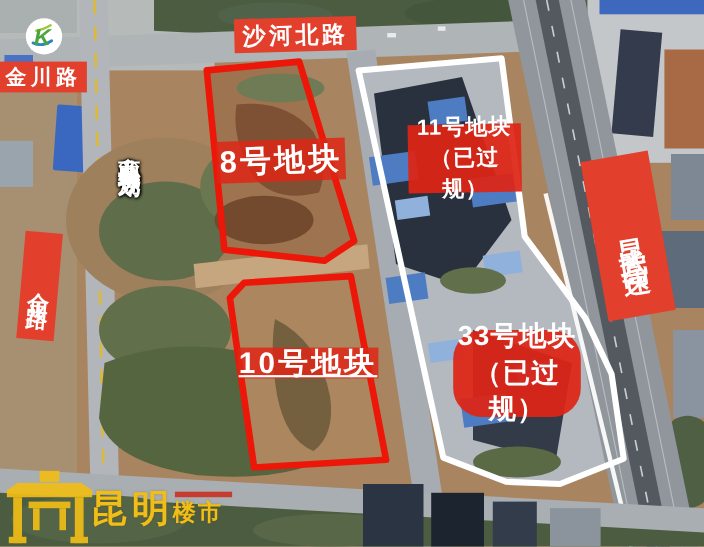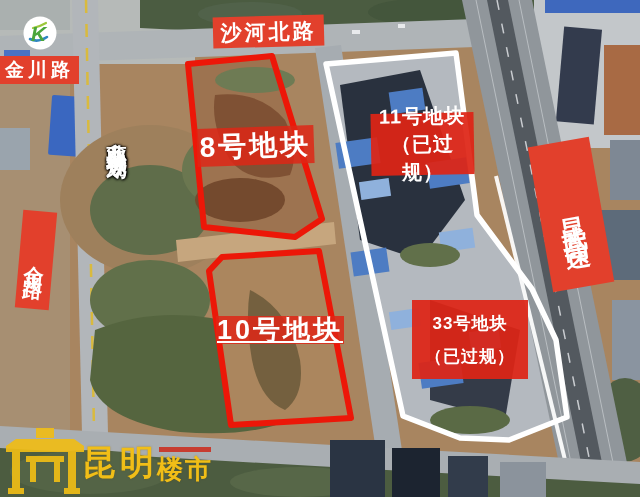--- a/index.html
+++ b/index.html
@@ -29,36 +29,36 @@
     display:flex;align-items:center;justify-content:center;letter-spacing:3px;
   }
   #band-8{left:197px;top:127px;width:117px;height:38px;font-size:28px;transform:rotate(-2deg);}
   #band-10{left:216px;top:316px;width:128px;height:28px;font-size:27px;text-decoration:underline;}
 
   .parcel-box{
     position:absolute;z-index:3;background:rgba(222,37,21,.93);color:#fff;font-weight:bold;
     text-align:center;display:flex;flex-direction:column;justify-content:center;letter-spacing:1px;
   }
   #box-11{left:371px;top:113px;width:103px;height:62px;font-size:20px;line-height:28px;transform:rotate(-1deg);}
-  #box-33{left:412px;top:300px;width:116px;height:79px;font-size:17px;line-height:33px;}
+  #box-33{left:412px;top:300px;width:116px;height:79px;font-size:25px;line-height:33px;border-radius:26px;}
 
   #planning-note{
     position:absolute;z-index:3;left:104px;top:127px;height:232px;
     writing-mode:vertical-rl;text-orientation:mixed;
     color:#fff;font-weight:bold;font-size:20px;letter-spacing:2px;
     text-shadow:0 1px 3px rgba(0,0,0,.9),1px 0 3px rgba(0,0,0,.7),0 0 2px rgba(0,0,0,.8);
   }
 
   #logo{position:absolute;left:23px;top:16px;z-index:5;}
 
   .wm{z-index:6;}
   #wm-gate{position:absolute;left:6px;top:426px;}
   #wm-main{position:absolute;left:82px;top:440px;font-size:34px;font-weight:bold;color:#f1be17;letter-spacing:4px;text-shadow:0 0 2px rgba(100,70,0,.35);}
   #wm-bar{position:absolute;left:159px;top:447px;width:52px;height:5px;background:rgba(205,40,25,.85);}
-  #wm-sub{position:absolute;left:157px;top:452px;font-size:26px;font-weight:bold;color:#f1be17;letter-spacing:2px;text-shadow:0 0 2px rgba(100,70,0,.35);}
+  #wm-sub{position:absolute;left:157px;top:452px;font-size:21px;font-weight:bold;color:#f1be17;letter-spacing:2px;text-shadow:0 0 2px rgba(100,70,0,.35);}
 </style>
 </head>
 <body>
 
 <div class="stage">
 
   <svg class="layer terrain" viewBox="0 0 640 497" aria-hidden="true">
     <rect width="640" height="497" fill="#a88560"></rect>
 
     <rect x="0" y="0" width="195" height="64" fill="#b6bab8"></rect>

